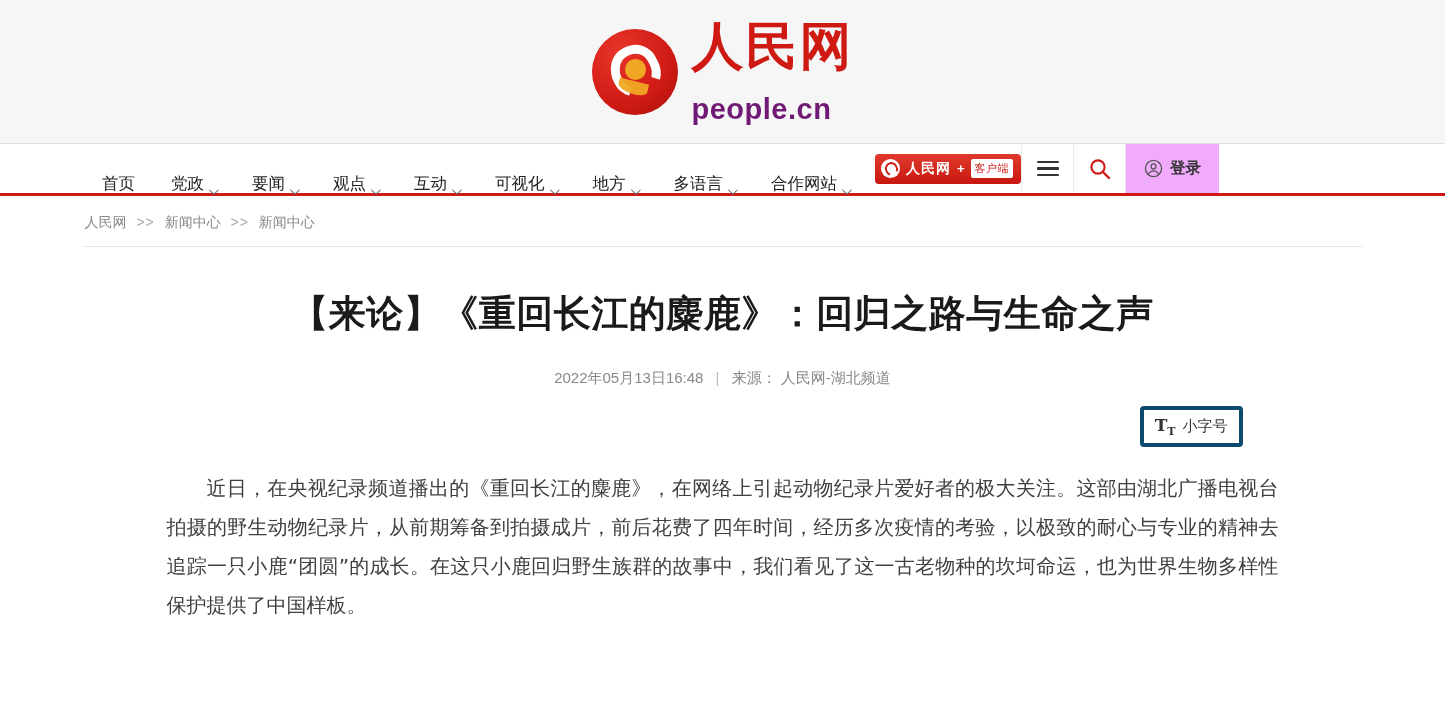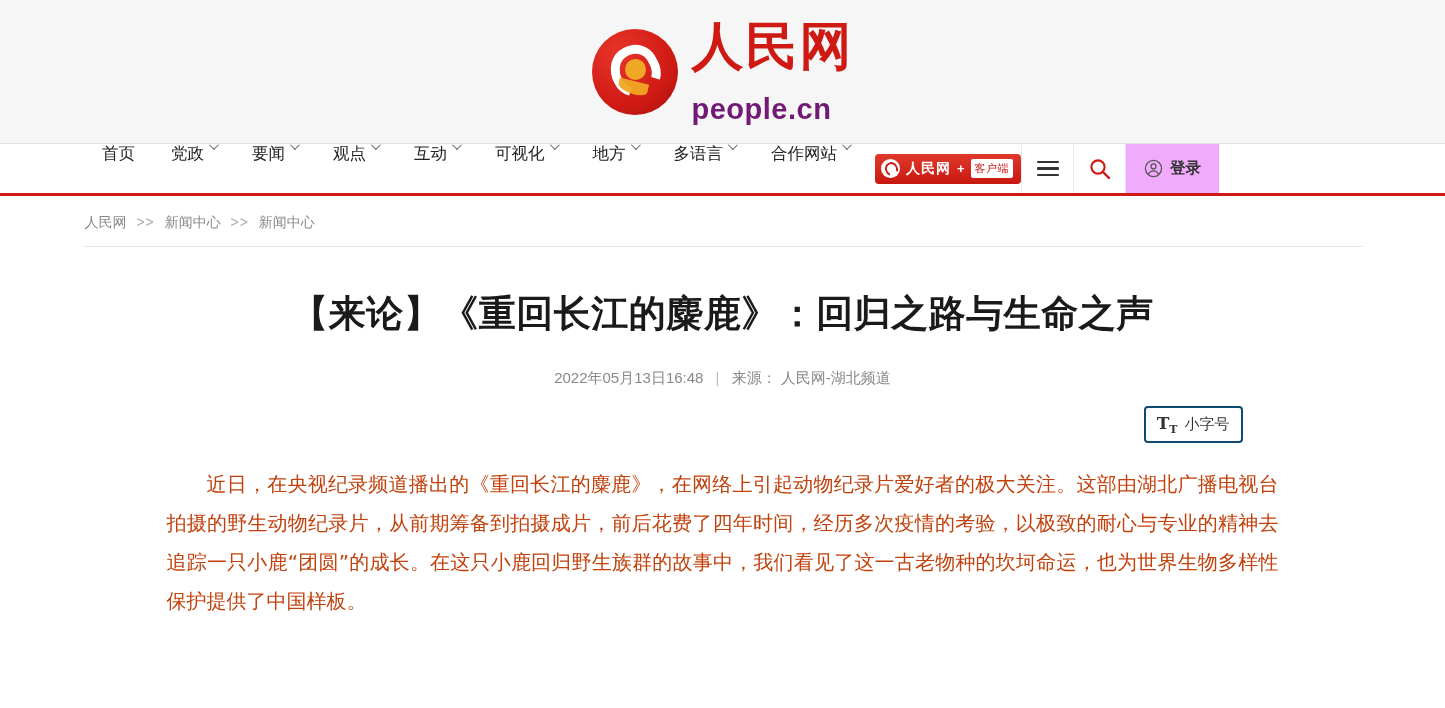--- a/index.html
+++ b/index.html
@@ -84,21 +84,21 @@
   }
   .nav-items {
     display: flex;
     align-items: center;
     gap: 0;
   }
   .nav-item {
     padding: 0 18px;
     height: 52px;
     display: flex;
-    align-items: flex-start;
+    align-items: flex-end;
     gap: 5px;
     font-size: 16.5px;
     color: #222;
     cursor: pointer;
     white-space: nowrap;
   }
   .caret {
     display: inline-block;
     width: 7px; height: 7px;
     border-right: 1.4px solid #666;
@@ -199,40 +199,40 @@
   .fontsize-box {
     margin: 18px 0 0 0;
     display: flex;
     justify-content: flex-end;
     padding-right: 36px;
   }
   .fontsize-btn {
     display: inline-flex;
     align-items: center;
     gap: 7px;
-    border: 2px solid #0c4a6e;
+    border: 4px solid #0c4a6e;
     border-radius: 4px;
     padding: 5px 11px;
     font-size: 15px;
     color: #333;
     background: #fff;
     cursor: pointer;
   }
   .fontsize-btn .tt {
     font-weight: 700;
     font-size: 17px;
     font-family: "DejaVu Serif", "Liberation Serif", serif;
   }
   .fontsize-btn .tt sub { font-size: 11px; }
 
   .article-body {
     padding: 22px 84px 0 84px;
     font-size: 20px;
     line-height: 1.95;
-    color: #c2410c;
+    color: #404040;
     text-align: justify;
     font-family: "DejaVu Sans", "Liberation Sans", sans-serif;
   }
   .article-body p { margin: 0; text-indent: 2em; }
 </style>
 </head>
 <body>
 
 <header class="masthead">
   <div class="logo-wrap">

